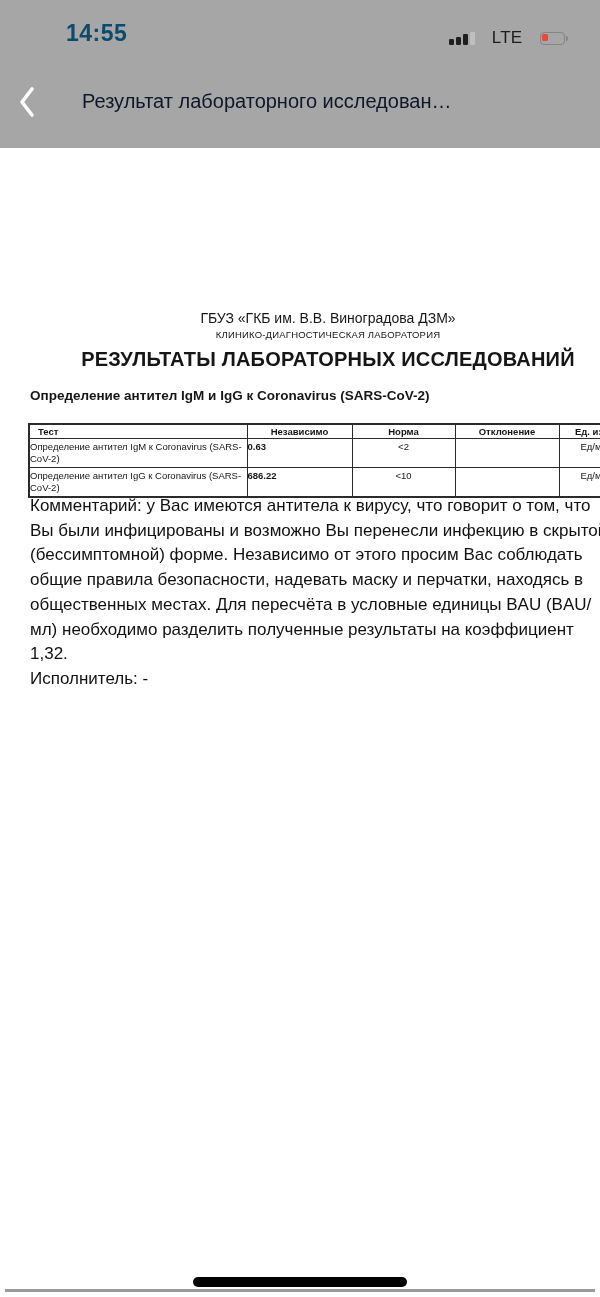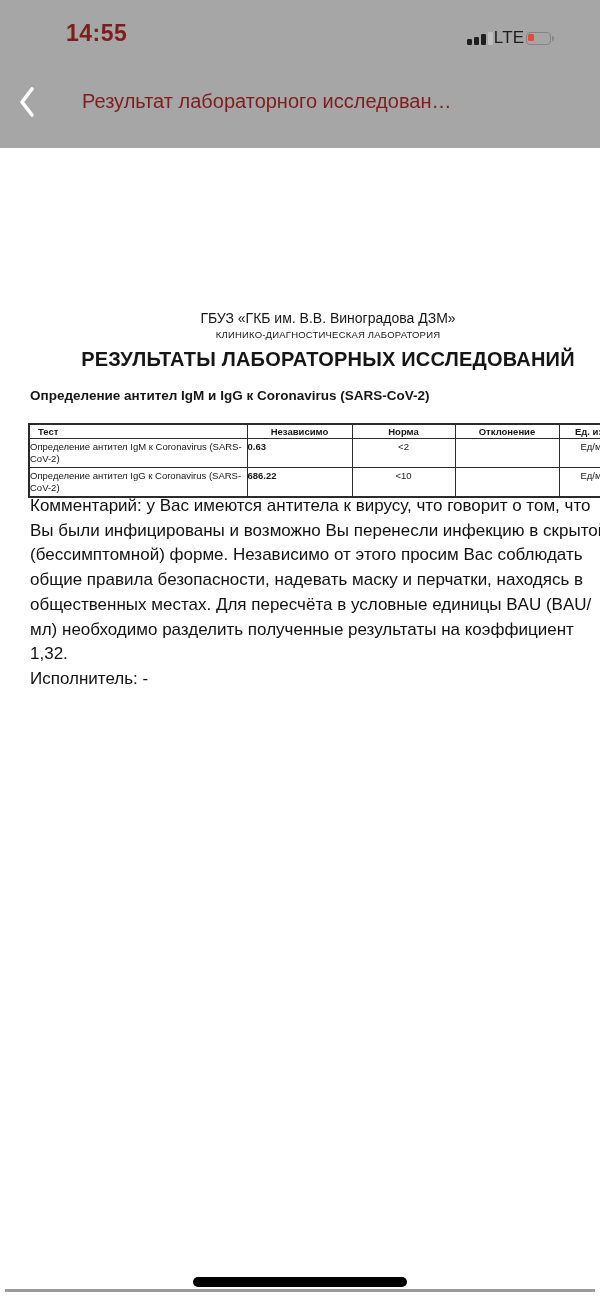--- a/index.html
+++ b/index.html
@@ -4,35 +4,35 @@
 <style>
   * { margin:0; padding:0; box-sizing:border-box; }
   html,body { width:600px; height:1297px; }
   body { font-family:"Liberation Sans", sans-serif; background:#ffffff; }
   .screen { position:relative; width:600px; height:1297px; overflow:hidden; background:#ffffff; }
 
   
   .top-chrome { position:absolute; left:0; top:0; width:600px; height:148px; background:#a6a6a6; }
 
   .status-time { position:absolute; left:66px; top:20px; font-size:23px; font-weight:600;
-                 color:#7f1d1d; letter-spacing:0.5px; }
-  .status-right { position:absolute; right:46px; top:28px; display:flex; align-items:center; gap:1px; }
+                 color:#0c4a6e; letter-spacing:0.5px; }
+  .status-right { position:absolute; right:32px; top:28px; display:flex; align-items:center; gap:17px; }
   .signal { display:flex; align-items:flex-end; gap:2.5px; height:14px; }
   .sig-bar { display:inline-block; width:4.5px; border-radius:1.2px; background:#1f1f1f; }
   .sig-bar.h1 { height:6px; } .sig-bar.h2 { height:8.5px; }
   .sig-bar.h3 { height:11px; } .sig-bar.h4 { height:13.5px; background:#bfbfbf; }
   .lte { font-size:17px; color:#1c1c1c; letter-spacing:0.3px; }
   .battery { display:flex; align-items:center; }
   .battery-body { position:relative; width:25px; height:13px; border:1.5px solid #858585; border-radius:4px; }
   .battery-fill { position:absolute; left:1.5px; top:1.5px; width:6px; height:7px; border-radius:1.5px; }
   .battery-nub { width:2.5px; height:5px; background:#858585; border-radius:0 2px 2px 0; margin-left:1px; }
 
   .back-chevron { position:absolute; left:18px; top:86px; cursor:pointer; }
   .nav-title { position:absolute; left:82px; top:90px; width:500px; font-size:20px; font-weight:500;
-               color:#7f1d1d; white-space:nowrap; overflow:hidden; }
+               color:#0f172a; white-space:nowrap; overflow:hidden; }
 
   
   .document { position:absolute; left:0; top:148px; width:656px; height:1141px; background:#ffffff; color:#161616; }
 
   .org-name   { position:absolute; top:162px; left:0; width:656px; text-align:center; font-size:14px; }
   .org-sub    { position:absolute; top:181px; left:0; width:656px; text-align:center; font-size:9.5px; letter-spacing:0.2px; }
   .doc-title  { position:absolute; top:200px; left:0; width:656px; text-align:center; font-size:20px; font-weight:bold; letter-spacing:0.2px; }
   .section-heading { position:absolute; top:240px; left:30px; font-size:13.5px; font-weight:bold; }
 
   table.results { position:absolute; left:28px; top:275px; width:600px; table-layout:fixed;

